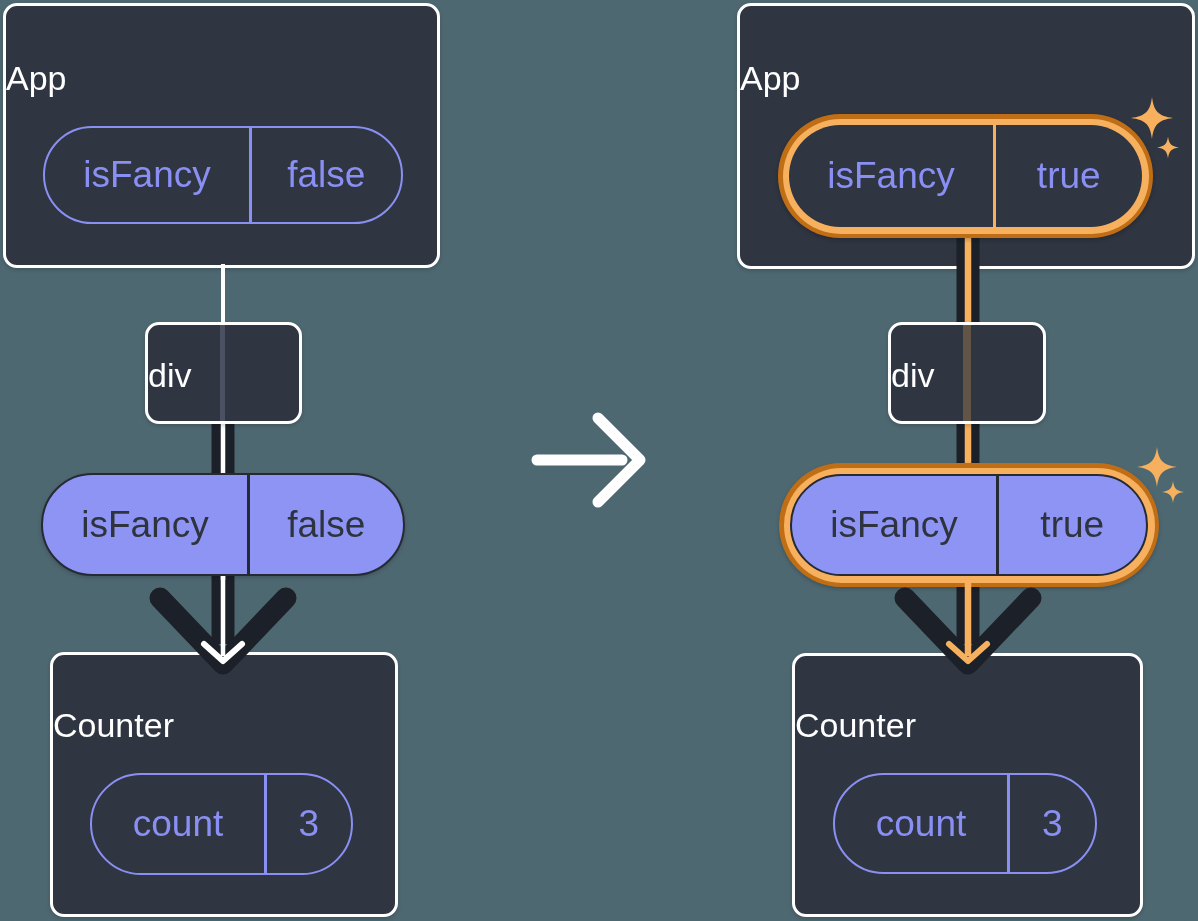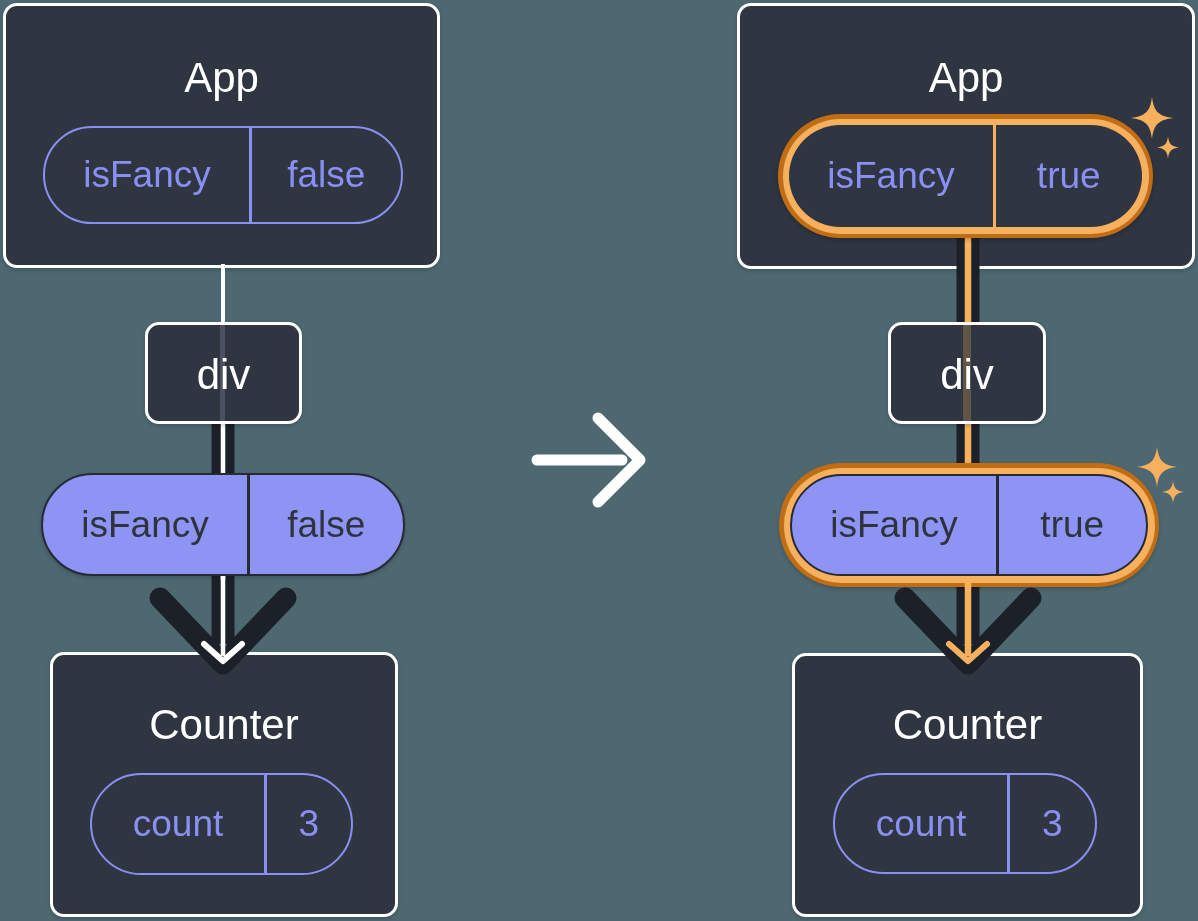--- a/index.html
+++ b/index.html
@@ -18,22 +18,22 @@
   .under{z-index:2;} .over{z-index:5;}
 
   .card{
     position:absolute; background:var(--card);
     border:3px solid var(--white); border-radius:14px;
     box-sizing:border-box; z-index:1;
     box-shadow:0 2px 4px rgba(0,0,0,.18);
   }
   .card.mid{z-index:3;}
   .card-title{
-    position:absolute; left:0; right:0; text-align:center;
-    color:var(--white); font-size:42px; line-height:40px; font-weight:400;
+    position:absolute; left:0; right:0; 
+    color:var(--white); font-size:34px; line-height:40px; font-weight:400;
   }
   .stripe{position:absolute; top:0; bottom:0;}
 
   .pill{
     position:absolute; display:flex; align-items:stretch;
     border-radius:60px; box-sizing:border-box; z-index:4; font-size:37px;
   }
   .pill .cell{display:flex; align-items:center; justify-content:center; flex:1 1 auto;}
   .pill .cell.key{flex:0 0 204px;}
   .pill .cell.key.narrow{flex:0 0 172px;}

